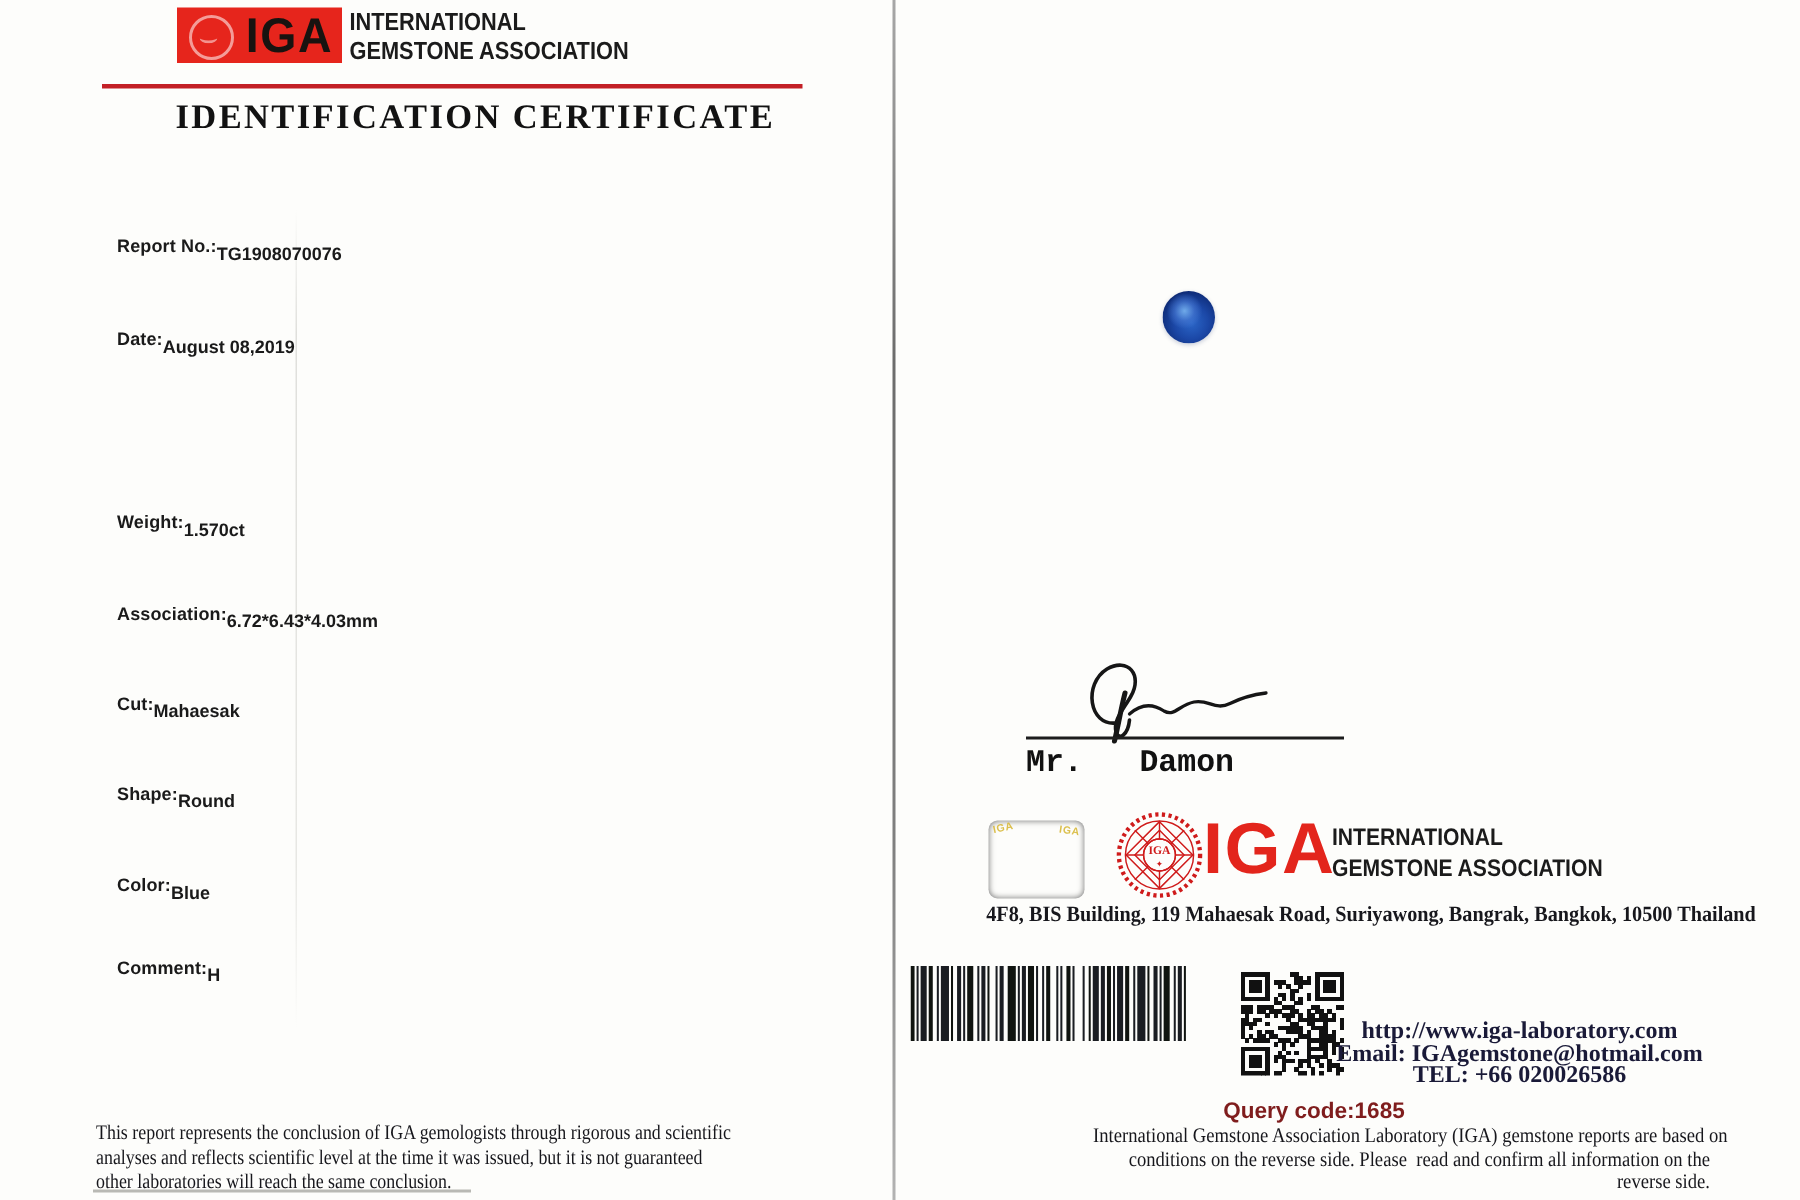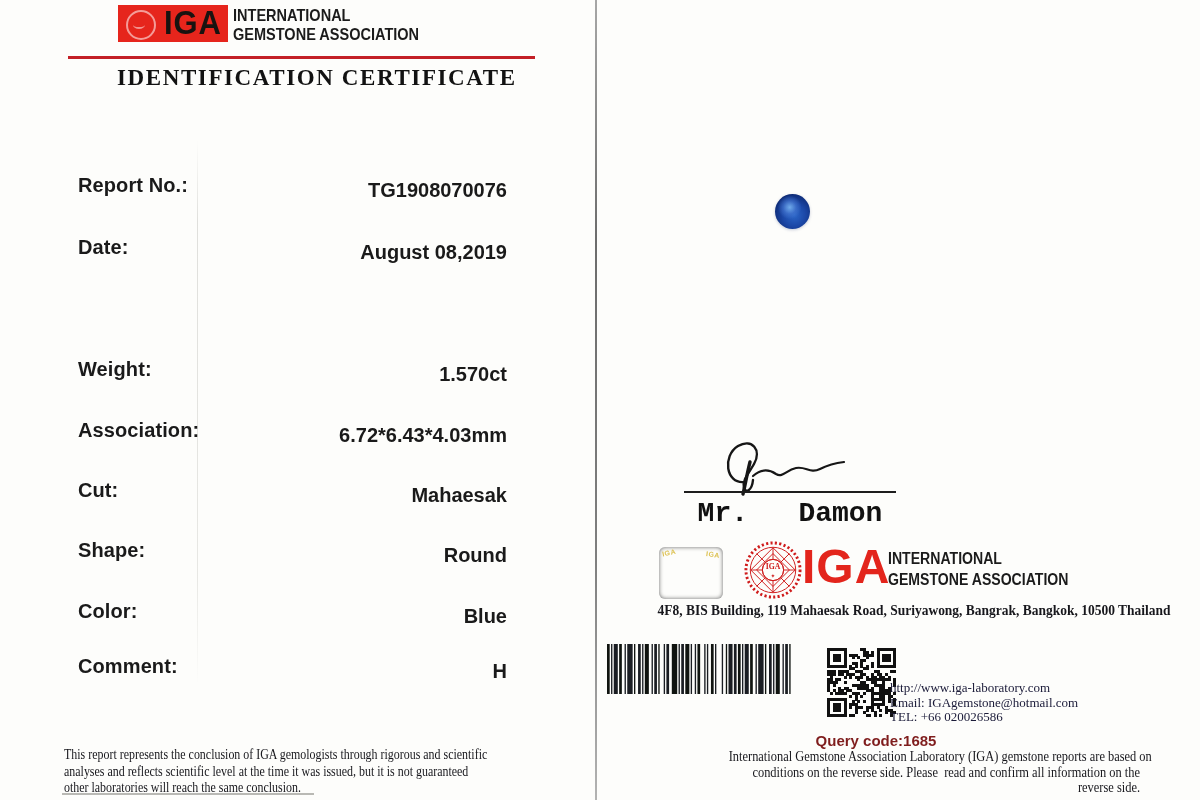--- a/index.html
+++ b/index.html
@@ -8,63 +8,63 @@
 
   
   .logo-box{position:absolute;left:118px;top:5px;width:110px;height:37px;background:#e6251c;}
   .logo-box .emblem{position:absolute;left:8px;top:5px;width:26px;height:26px;border:2px solid rgba(255,255,255,.55);border-radius:50%;}
   .logo-box .emblem:after{content:"";position:absolute;left:5px;top:9px;width:12px;height:6px;border-bottom:2px solid rgba(255,255,255,.5);border-radius:50%;}
   .logo-box .iga{position:absolute;right:6px;top:0px;font-size:31px;font-weight:bold;color:#181310;letter-spacing:1px;transform:scaleY(1.05);transform-origin:top;}
   .org-top{position:absolute;left:233px;top:6px;line-height:19px;font-weight:bold;font-size:16.5px;color:#1b1b1b;transform:scaleX(.88);transform-origin:left top;white-space:nowrap;}
   .red-rule{position:absolute;left:68px;top:56px;width:467px;height:3px;background:#c32026;}
   .cert-title{position:absolute;left:117px;top:65px;font-family:"Liberation Serif",serif;font-weight:bold;font-size:23px;letter-spacing:1.6px;color:#121212;white-space:nowrap;}
 
-  .field-row{position:absolute;left:78px;width:429px;display:flex;justify-content:space-between;font-size:20px;color:#1a1a1a;margin-top:17px;}
+  .field-row{position:absolute;left:78px;width:429px;display:flex;font-size:12px;color:#1a1a1a;}
   .field-row .lbl{font-weight:bold;letter-spacing:.1px;}
   .field-row .val{font-weight:600;padding-top:5px;}
 
   .crease{position:absolute;left:197px;top:140px;width:1px;height:545px;background:linear-gradient(#0000,#d8d8d4 15%,#e2e2de 80%,#0000);opacity:.8;}
   .disclaimer{position:absolute;left:64px;top:747px;font-family:"Liberation Serif",serif;font-size:13.8px;line-height:16.5px;color:#17171c;transform:scaleX(.865);transform-origin:left top;}
   .disclaimer span{display:block;white-space:pre;}
   .bottom-smudge{position:absolute;left:62px;top:793px;width:252px;height:2px;background:#b9b9b4;}
 
   
   .divider{position:absolute;left:595px;top:0;width:2px;height:800px;background:linear-gradient(#8a8a8a,#3c3c3c 30%,#555 70%,#9a9a9a);opacity:.75;}
 
   
   .gem{position:absolute;left:775px;top:194px;width:35px;height:35px;border-radius:50%;
        background:
         radial-gradient(circle at 42% 38%, rgba(120,180,240,.9) 0%, rgba(70,120,210,.65) 22%, rgba(0,0,0,0) 40%),
         radial-gradient(circle at 55% 60%, #2b66c8 0%, #1b47a6 40%, #10307f 68%, #0a1f5e 88%, #081747 100%);
        box-shadow:0 1px 3px rgba(40,60,120,.25);}
 
   .sig-svg{position:absolute;left:706px;top:436px;}
   .sig-line{position:absolute;left:684px;top:491px;width:212px;height:2px;background:#1d1d1d;}
-  .sig-name{position:absolute;left:684px;top:498px;width:212px;text-align:center;font-family:"Liberation Mono","DejaVu Sans Mono",monospace;font-size:28px;font-weight:600;color:#111;white-space:pre;}
+  .sig-name{position:absolute;left:684px;top:498px;width:212px;font-family:"Liberation Mono","DejaVu Sans Mono",monospace;font-size:21px;font-weight:600;color:#111;white-space:pre;}
 
   .hologram{position:absolute;left:659px;top:547px;width:64px;height:52px;border-radius:6px;overflow:hidden;
     background:
       radial-gradient(circle at 50% 50%, #eef8e6 0%, #8fe8ae 14%, #c95fd8 30%, #3f9e68 46%, #15402a 62%, rgba(0,0,0,0) 66%),
       linear-gradient(100deg, rgba(200,170,40,.35) 0 6%, rgba(0,0,0,0) 6% 18%, rgba(190,160,50,.3) 18% 22%, rgba(0,0,0,0) 22%),
       linear-gradient(120deg,#34300f 0%,#14200c 45%,#26230e0 100%);
     box-shadow:inset 0 0 4px rgba(0,0,0,.6);}
   .hologram .holo-iga{position:absolute;font-size:7px;font-weight:bold;color:#d8b93a;opacity:.9;letter-spacing:.5px;}
   .hologram .h1{left:3px;top:2px;transform:rotate(-12deg);}
   .hologram .h2{right:3px;top:4px;transform:rotate(8deg);}
 
   .seal{position:absolute;left:744px;top:541px;}
   .iga-big{position:absolute;left:802px;top:538px;font-size:48px;font-weight:bold;color:#e3251c;letter-spacing:1px;line-height:58px;}
   .org-right{position:absolute;left:888px;top:548px;line-height:21px;font-weight:bold;font-size:16px;color:#1b1b1b;transform:scaleX(.88);transform-origin:left top;white-space:nowrap;}
 
   .address{position:absolute;left:640px;top:602px;width:500px;text-align:center;font-family:"Liberation Serif",serif;font-weight:600;font-size:14.5px;color:#17171c;white-space:nowrap;transform:scaleX(.93);transform-origin:center top;}
 
   .barcode{position:absolute;left:607px;top:644px;width:186px;height:51px;}
   .qr{position:absolute;left:827px;top:648px;}
 
-  .contact{position:absolute;left:890px;top:681px;width:246px;text-align:left;font-family:"Liberation Serif",serif;font-weight:normal;font-size:13px;line-height:14.5px;color:#1a1a38;}
+  .contact{position:absolute;left:890px;top:681px;width:246px;text-align:center;font-family:"Liberation Serif",serif;font-weight:bold;font-size:16px;line-height:14.5px;color:#1a1a38;}
   .contact span{display:block;white-space:nowrap;}
 
   .query-code{position:absolute;left:770px;top:732px;width:212px;text-align:center;font-size:15px;font-weight:600;color:#7f1d1d;}
   .reverse-note{position:absolute;left:683px;top:749px;width:457px;text-align:right;font-family:"Liberation Serif",serif;font-size:13.8px;line-height:15.5px;color:#17171c;transform:scaleX(.9);transform-origin:right top;}
   .reverse-note span{display:block;white-space:pre;}
 </style>
 </head>
 <body>
 
 <div id="page">

